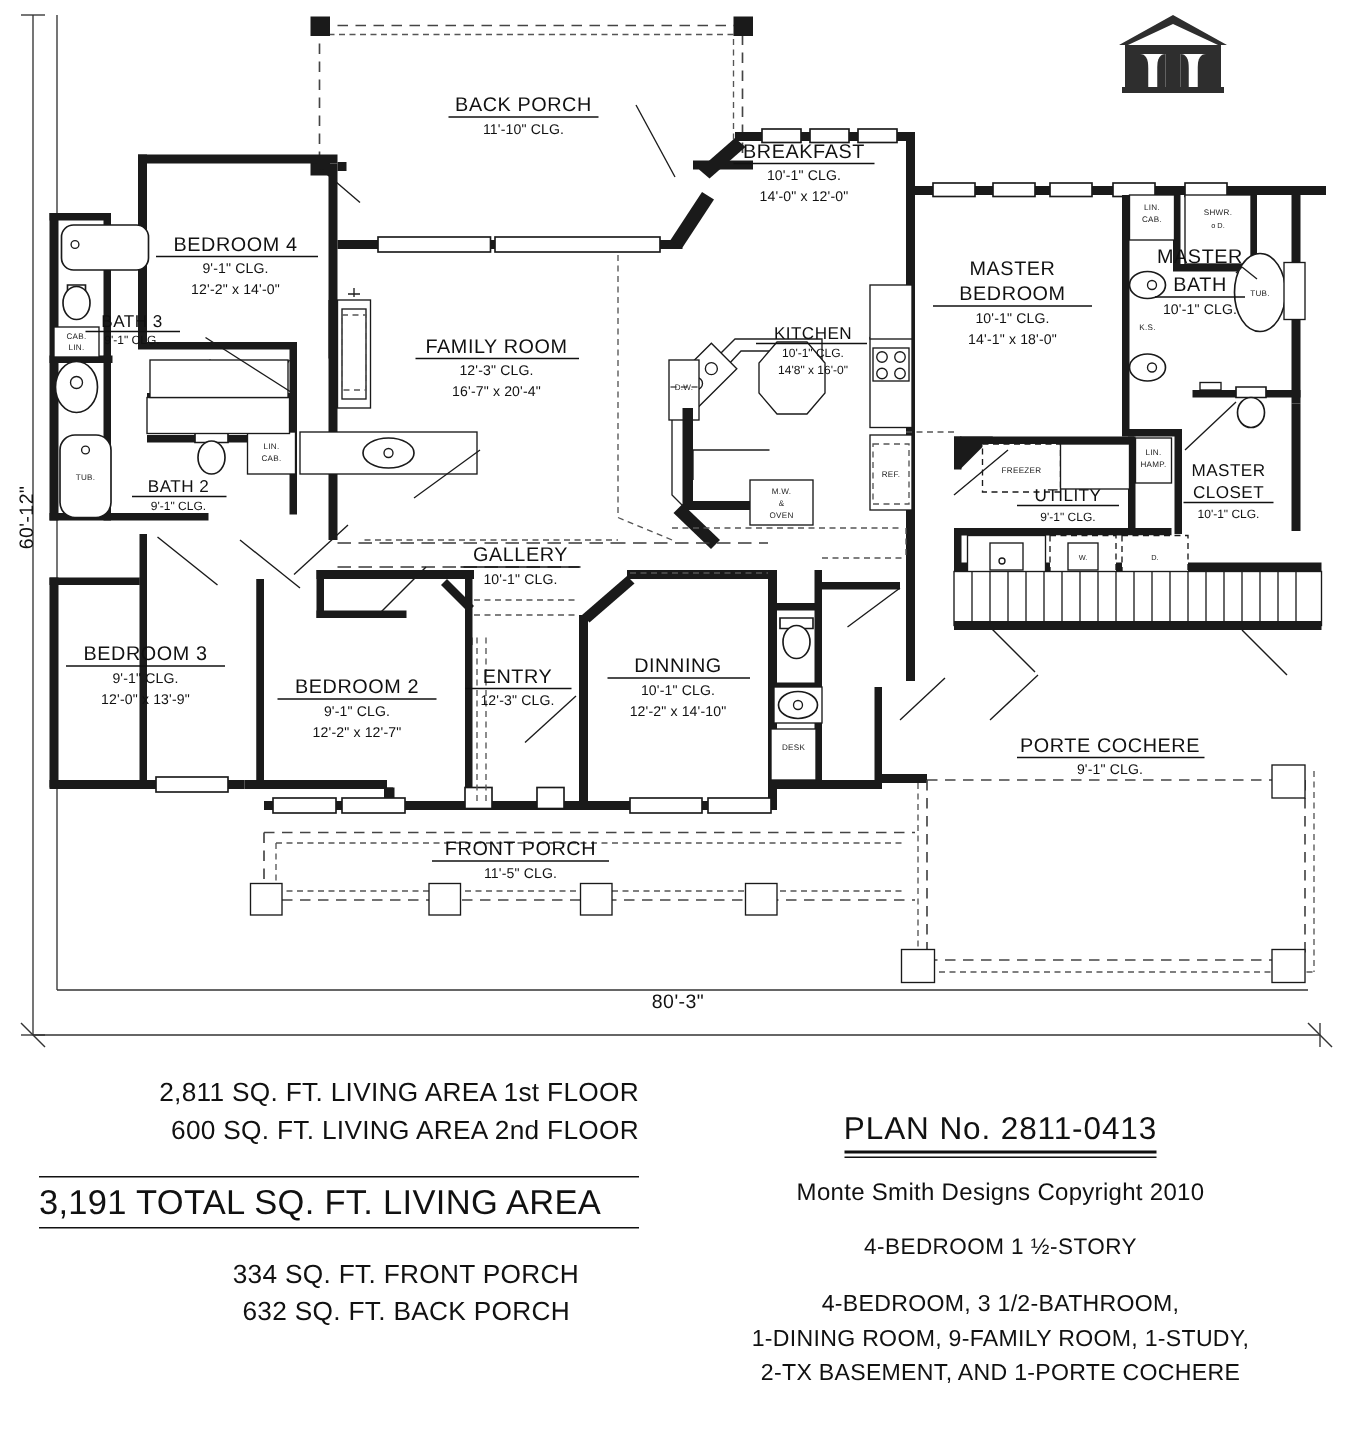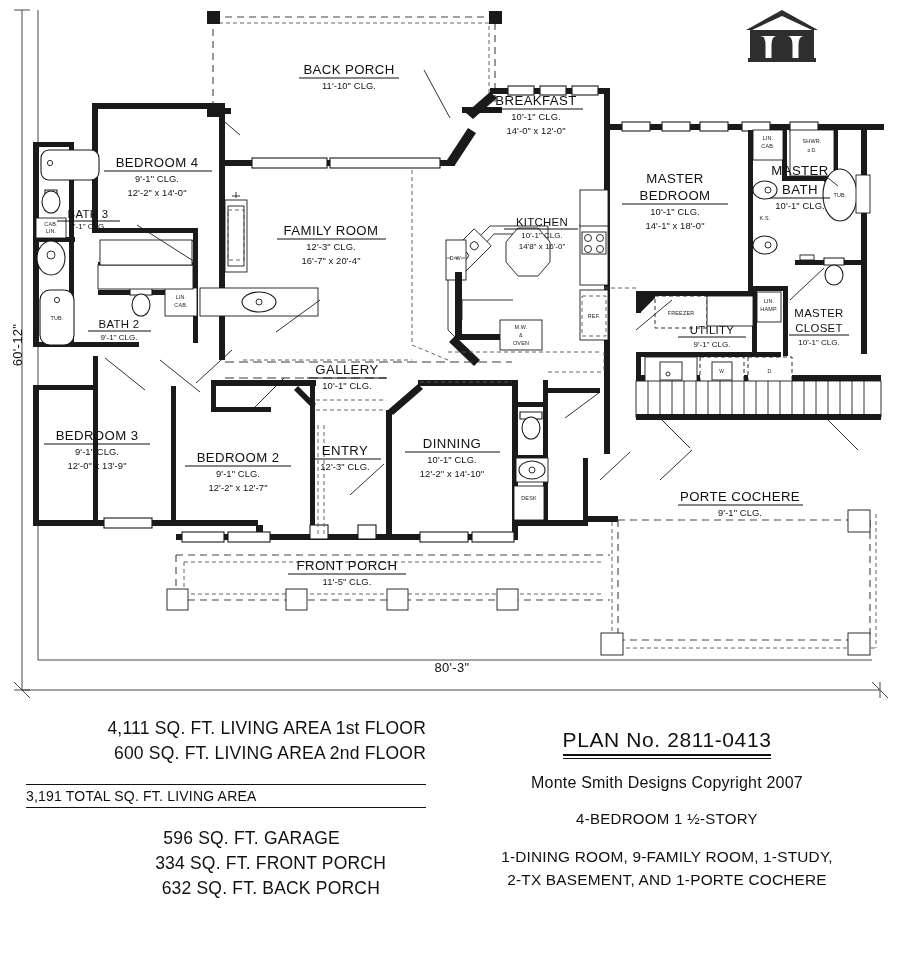--- a/index.html
+++ b/index.html
@@ -88,39 +88,40 @@
   #legend-right { left: 452px; top: 716px; width: 430px; text-align: center; }
 
   .lg-line {
     font-size: 17.5px;
     letter-spacing: 0.2px;
     white-space: nowrap;
     line-height: 25px;
   }
   .lg-line.r { text-align: right; }
   .lg-total {
-    font-size: 14px;
+    font-size: 23px;
     letter-spacing: 0.2px;
     white-space: nowrap;
     border-top: 1.3px solid #111;
     border-bottom: 1.3px solid #111;
     padding: 3px 0 3px 0;
     display: block;
   }
   .gap-s { height: 12px; }
   .gap-m { height: 18px; }
   .gap-l { height: 24px; }
 
   .plan-title {
     font-size: 21px;
     letter-spacing: 0.6px;
     display: inline-block;
     border-bottom: 2.4px solid #111;
     padding-bottom: 2px;
     position: relative;
+    margin-top: 13px;
   }
   .plan-title::after {
     content: "";
     position: absolute;
     left: 0; right: 0;
     bottom: -5px;
     border-bottom: 1.2px solid #111;
   }
   .copy-line { font-size: 16px; letter-spacing: 0.2px; }
   .story-line { font-size: 15px; letter-spacing: 0.3px; }
@@ -572,36 +573,36 @@
       <text class="tiny" x="769" y="303">LIN.</text>
       <text class="tiny" x="769" y="311">HAMP.</text>
       <text class="tiny2" x="722" y="373">W.</text>
       <text class="tiny2" x="770" y="373">D.</text>
       <text class="tiny" x="529" y="500">DESK</text>
     </g>
 
   </svg>
 
   <div class="legend" id="legend-left">
-    <div class="lg-line r">4,111 SQ. FT. LIVING AREA 1st FLOOR</div>
+    <div class="lg-line r">2,811 SQ. FT. LIVING AREA 1st FLOOR</div>
     <div class="lg-line r">600 SQ. FT. LIVING AREA 2nd FLOOR</div>
     <div class="gap-m"></div>
     <div class="lg-total">3,191 TOTAL SQ. FT. LIVING AREA</div>
     <div class="gap-m"></div>
-    <div class="lg-line r" style="padding-right:86px">596 SQ. FT. GARAGE</div>
     <div class="lg-line r" style="padding-right:40px">334 SQ. FT. FRONT PORCH</div>
     <div class="lg-line r" style="padding-right:46px">632 SQ. FT. BACK PORCH</div>
     <div class="gap-l"></div>
   </div>
 
   <div class="legend" id="legend-right">
     <div class="gap-s"></div>
     <div><span class="plan-title">PLAN No. 2811-0413</span></div>
     <div class="gap-m"></div>
-    <div class="copy-line">Monte Smith Designs Copyright 2007</div>
+    <div class="copy-line">Monte Smith Designs Copyright 2010</div>
     <div class="gap-m"></div>
     <div class="story-line">4-BEDROOM 1 ½-STORY</div>
     <div class="gap-m"></div>
+    <div class="desc-line">4-BEDROOM, 3 1/2-BATHROOM,</div>
     <div class="desc-line">1-DINING ROOM, 9-FAMILY ROOM, 1-STUDY,</div>
     <div class="desc-line">2-TX BASEMENT, AND 1-PORTE COCHERE</div>
   </div>
 
 </div>
 
 </body></html>

